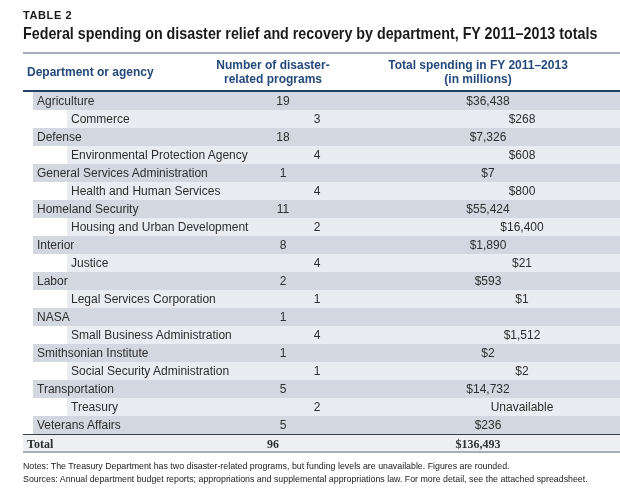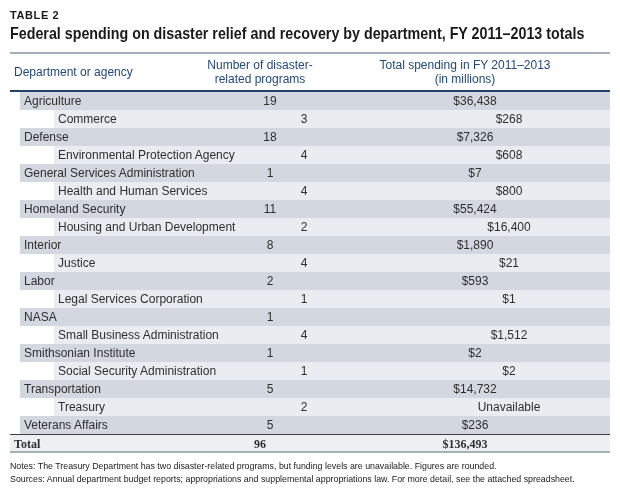--- a/index.html
+++ b/index.html
@@ -3,21 +3,21 @@
 <meta charset="utf-8">
 <style>
   * { margin: 0; padding: 0; box-sizing: border-box; }
   html, body { background: #ffffff; }
   body {
     width: 620px; height: 500px;
     font-family: "Liberation Sans", sans-serif;
     color: var(--cell-text, #2e2e2e);
     overflow: hidden;
   }
-  .page { padding: 7px 10px 0 10px; width: 620px; }
+  .page { padding: 7px 10px 0 23px; width: 620px; }
 
   .table-label {
     font-size: 11px; font-weight: bold; letter-spacing: 0.6px;
     color: var(--title-text, #1a1a1a);
     margin: 2px 0 3px 0;
   }
   .page-title {
     font-size: 17px; font-weight: bold;
     color: var(--title-text, #1a1a1a);
     white-space: nowrap;
@@ -33,21 +33,21 @@
     grid-template-columns: 190px 120px 290px;
     align-items: center;
     border-top: 2px solid var(--border-gray, #a6aeb8);
     border-bottom: 2px solid var(--border-navy, #24406b);
     background: #ffffff;
     padding: 4px 0;
     min-height: 33px;
   }
   .th {
     color: var(--header-text, #24497b);
-    font-weight: normal; font-size: 12px; line-height: 14px;
+    font-weight: bold; font-size: 12px; line-height: 14px;
     text-align: center; white-space: nowrap;
   }
   .th.c1 { text-align: left; padding-left: 4px; }
 
   .trow {
     display: grid;
     grid-template-columns: 190px 120px 290px;
     height: 18px; line-height: 18px;
     font-size: 12px;
   }

